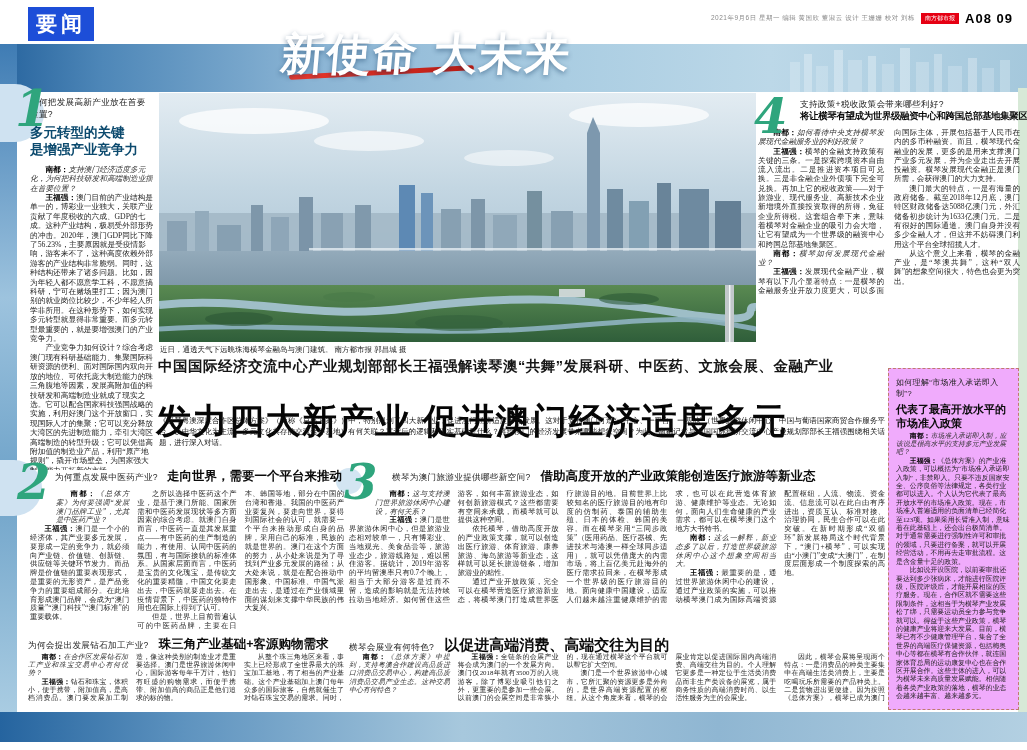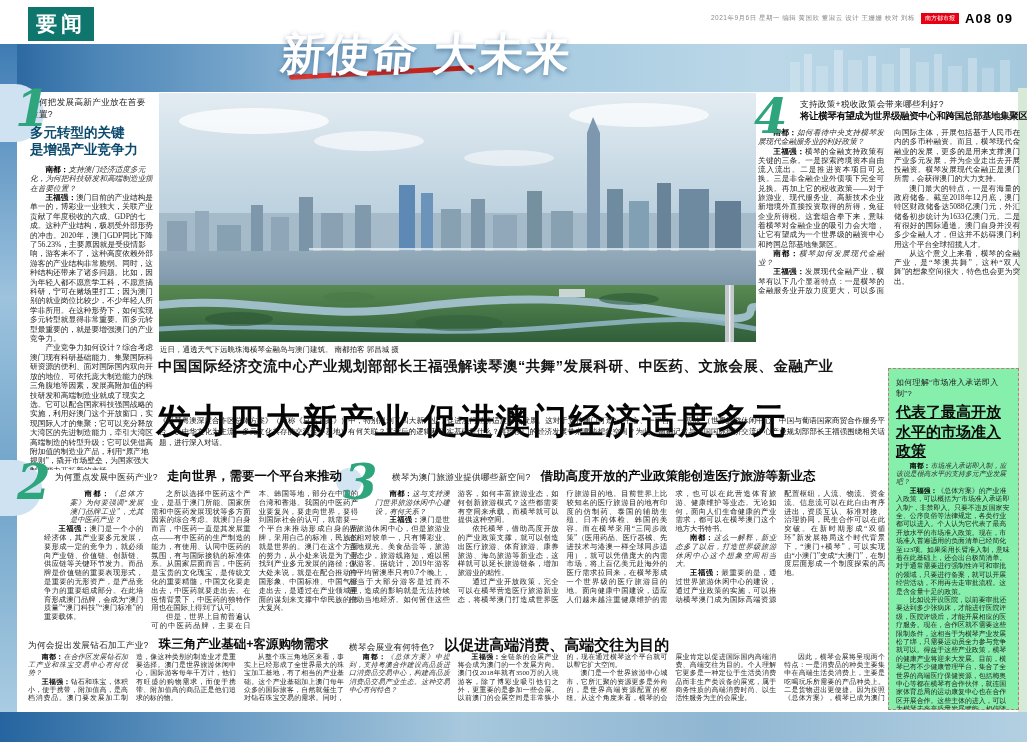--- a/index.html
+++ b/index.html
@@ -1,20 +1,20 @@
 <!DOCTYPE html>
 <html><head>
 <meta charset="utf-8">
 <style>
   html,body{margin:0;padding:0;}
   body{width:1027px;height:750px;position:relative;background:#ffffff;overflow:hidden;
        font-family:"Liberation Sans",sans-serif;color:#111;}
   .abs{position:absolute;}
   
-  .yaowen{left:28px;top:7px;width:66px;height:34px;background:#0f766e;color:#fff;
+  .yaowen{left:28px;top:7px;width:66px;height:34px;background:#1d4ed8;color:#fff;
           font-size:21px;font-weight:bold;letter-spacing:4px;text-align:center;line-height:34px;}
   .credits-row{right:14px;top:11px;display:flex;align-items:center;gap:6px;}
   .credits{font-size:6.5px;color:#8a8a8a;letter-spacing:.5px;}
   .brand-badge{background:#e60013;color:#fff;font-size:6px;padding:1px 4px;line-height:9px;}
   .pageno{font-size:13px;font-weight:900;color:#000;letter-spacing:1px;}
   
   .banner{left:0;top:44px;width:1027px;height:48px;
           background:linear-gradient(90deg,#27649e 0%,#4e87b8 10%,#8ab4d4 30%,#aacde2 55%,#bcd8e8 75%,#a5c8dc 100%);}
   .banner-title{left:281px;top:25px;font-size:44px;font-weight:900;color:#fff;z-index:3;
                 transform:skewX(-5deg);letter-spacing:2px;text-shadow:0 2px 5px rgba(10,50,90,.45);}
@@ -38,35 +38,35 @@
   .sec-title{font-weight:bold;color:#0b0b0b;}
   .headrow{display:flex;align-items:baseline;gap:10px;white-space:nowrap;}
   .cols{column-gap:8px;text-align:justify;overflow:hidden;}
   .para{margin:0;text-indent:2em;font-family:"Liberation Serif",serif;color:#1e1e1e;}
   .para.q{font-style:italic;color:#333;}
   .para b{font-style:normal;color:#000;}
   .s1wrap{left:30px;top:97px;width:123px;height:373px;overflow:hidden;}
   .s1wrap .qline{margin-bottom:4px;}
   .s1title{font-size:13.5px;line-height:1.25;font-weight:bold;white-space:pre-line;margin-bottom:6px;color:#0c4a6e;}
   .s1body .para{font-size:7.7px;line-height:9.4px;}
-  .s2cols{left:44px;top:490px;width:314px;height:148px;column-count:3;}
+  .s2cols{left:30px;top:490px;width:314px;height:148px;column-count:3;}
   .s2cols .para{font-size:7.3px;line-height:8.8px;}
   .s3cols{left:349px;top:490px;width:536px;height:147px;column-count:5;}
   .s3cols .para{font-size:7.3px;line-height:8.8px;}
   .dcols{left:28px;top:653px;width:316px;height:56px;column-count:3;}
   .dcols .para,.ecols .para{font-size:6.9px;line-height:8.2px;}
   .ecols{left:349px;top:653px;width:536px;height:56px;column-count:5;}
   .s4cols{left:758px;top:128px;width:262px;height:237px;column-count:2;column-gap:10px;}
   .s4cols .para{font-size:7.6px;line-height:9.3px;}
   .numspacer{float:left;width:26px;height:30px;}
   
-  .dashedbox{left:888px;top:368px;width:131px;height:342px;border:1px dashed #bf7b6e;background:#86efac;
+  .dashedbox{left:888px;top:368px;width:131px;height:342px;border:1px dashed #bf7b6e;background:#f0abfc;
              padding:8px 7px;box-sizing:border-box;overflow:hidden;}
   .dashedbox .qline{font-size:8px;margin-bottom:3px;}
-  .boxtitle{font-size:15px;font-weight:bold;line-height:1.3;margin-bottom:1px;color:#0b0b0b;text-decoration:underline;}
+  .boxtitle{font-size:11px;font-weight:bold;line-height:1.3;margin-bottom:1px;color:#0b0b0b;}
   .dashedbox .para{font-size:6.9px;line-height:8.4px;}
   
   .bottom-banner{left:0;top:712px;width:1027px;height:30px;
      background:linear-gradient(90deg,#25649f 0%,#5e93bf 18%,#a7c8dd 45%,#8fb6d2 70%,#b3d0e2 100%);}
 </style>
 </head>
 <body>
 
 <div class="abs yaowen">要闻</div>
 <div class="abs credits-row">
@@ -174,21 +174,21 @@
     <path d="M0,236 C140,228 260,246 400,234 S540,226 597,236" fill="none" stroke="#8fb4c2" stroke-width="5" opacity=".9"></path>
     <ellipse cx="80" cy="226" rx="34" ry="7" fill="#2c5836" opacity=".65"></ellipse>
     <ellipse cx="300" cy="230" rx="44" ry="8" fill="#33603c" opacity=".6"></ellipse>
     <ellipse cx="470" cy="206" rx="30" ry="6" fill="#2c5836" opacity=".6"></ellipse>
     <ellipse cx="190" cy="204" rx="26" ry="5" fill="#4a7a48" opacity=".7"></ellipse>
     <rect x="566" y="192" width="9" height="57" fill="#c2c8cb"></rect>
     <rect x="570" y="192" width="1.4" height="57" fill="#f4f6f7"></rect>
     <rect x="400" y="196" width="26" height="8" fill="#d8dee2" opacity=".9"></rect>
   </svg>
 </div>
-<div class="abs caption">近日，通透天气下远眺珠海横琴金融岛与澳门建筑。 南都拍客 郭昌城 摄</div>
+<div class="abs caption">近日，通透天气下远眺珠海横琴金融岛与澳门建筑。 南方都市报 郭昌城 摄</div>
 
 <div class="abs kicker">中国国际经济交流中心产业规划部部长王福强解读琴澳“共舞”发展科研、中医药、文旅会展、金融产业</div>
 <div class="abs headline">发力四大新产业 促进澳门经济适度多元</div>
 <div class="abs lede">《横琴粤澳深度合作区总体方案》（简称《总体方案》）中，特别规划了四大新产业，促进澳门经济适度多元发展。这对于支持澳门打造“一中心、一平台、一基地”（世界旅游休闲中心、中国与葡语国家商贸合作服务平台、以中华文化为主流、多元文化共存的交流合作基地）有何关联？其背后的逻辑和现实基础是什么？将给澳门的经济发展带来哪些想象空间？为此，南都记者与中国国际经济交流中心产业规划部部长王福强围绕相关话题，进行深入对话。</div>
 
 <div class="abs headrow" style="left:55px;top:468px;gap:9px;">
   <span class="qline">为何重点发展中医药产业?</span>
   <span class="sec-title" style="font-size:12.5px;">走向世界，需要一个平台来推动</span>
 </div>
 <div class="abs cols s2cols">

